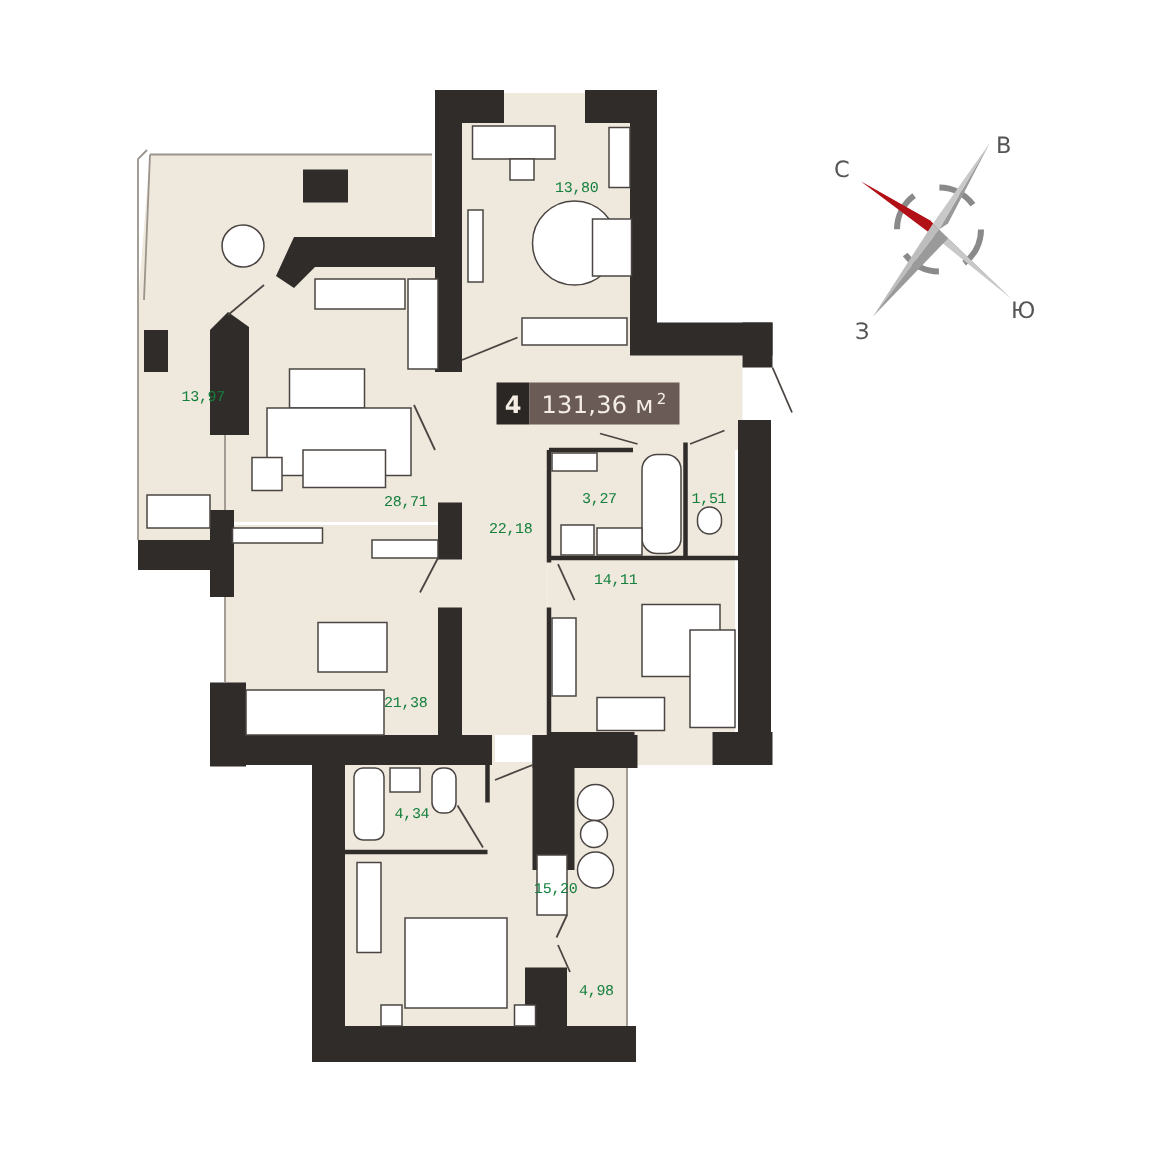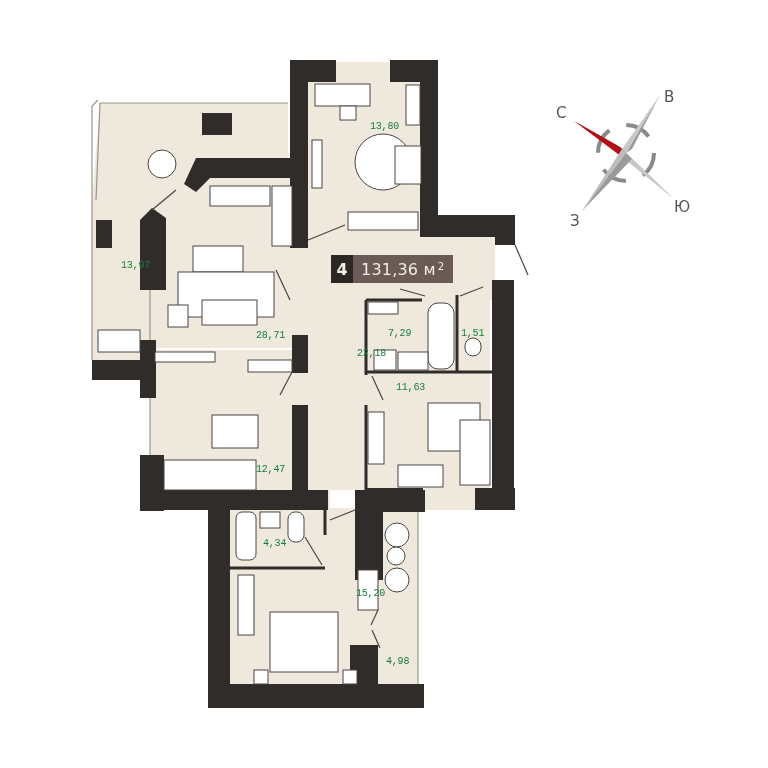--- a/index.html
+++ b/index.html
@@ -173,26 +173,26 @@
     <polygon points="0,0 34,-58 -4,-4" fill="#c8c8c8"></polygon>
     <polygon points="0,0 48,46 4,6" fill="#9a9a9a"></polygon>
     <polygon points="0,0 48,46 -4,4" fill="#c8c8c8"></polygon>
     <polygon points="0,0 -44,58 -4,-4" fill="#bdbdbd"></polygon>
     <polygon points="0,0 -44,58 6,6" fill="#9a9a9a"></polygon>
   </g>
 </svg>
 
 <span class="room-label" style="left:105px;top:260px;margin-left:16px;">13,97</span>
 <span class="room-label" style="left:256px;top:330px;">28,71</span>
-<span class="room-label" style="left:326px;top:348px;margin-left:31px;">22,18</span>
+<span class="room-label" style="left:326px;top:348px;">22,18</span>
 <span class="room-label" style="left:370px;top:121px;">13,80</span>
-<span class="room-label" style="left:388px;top:328px;">7,29</span>
+<span class="room-label" style="left:388px;top:328px;">3,27</span>
 <span class="room-label" style="left:461px;top:328px;">1,51</span>
-<span class="room-label" style="left:396px;top:382px;">11,63</span>
-<span class="room-label" style="left:256px;top:464px;">12,47</span>
+<span class="room-label" style="left:396px;top:382px;">14,11</span>
+<span class="room-label" style="left:256px;top:464px;">21,38</span>
 <span class="room-label" style="left:263px;top:538px;">4,34</span>
 <span class="room-label" style="left:312px;top:588px;margin-left:44px;">15,20</span>
 <span class="room-label" style="left:386px;top:656px;">4,98</span>
 
 <div class="badge">
   <div class="badge-rooms">4</div>
   <div class="badge-area">
     <span>131,36</span>&nbsp;<span>м</span><sup>2</sup>
   </div>
 </div>

